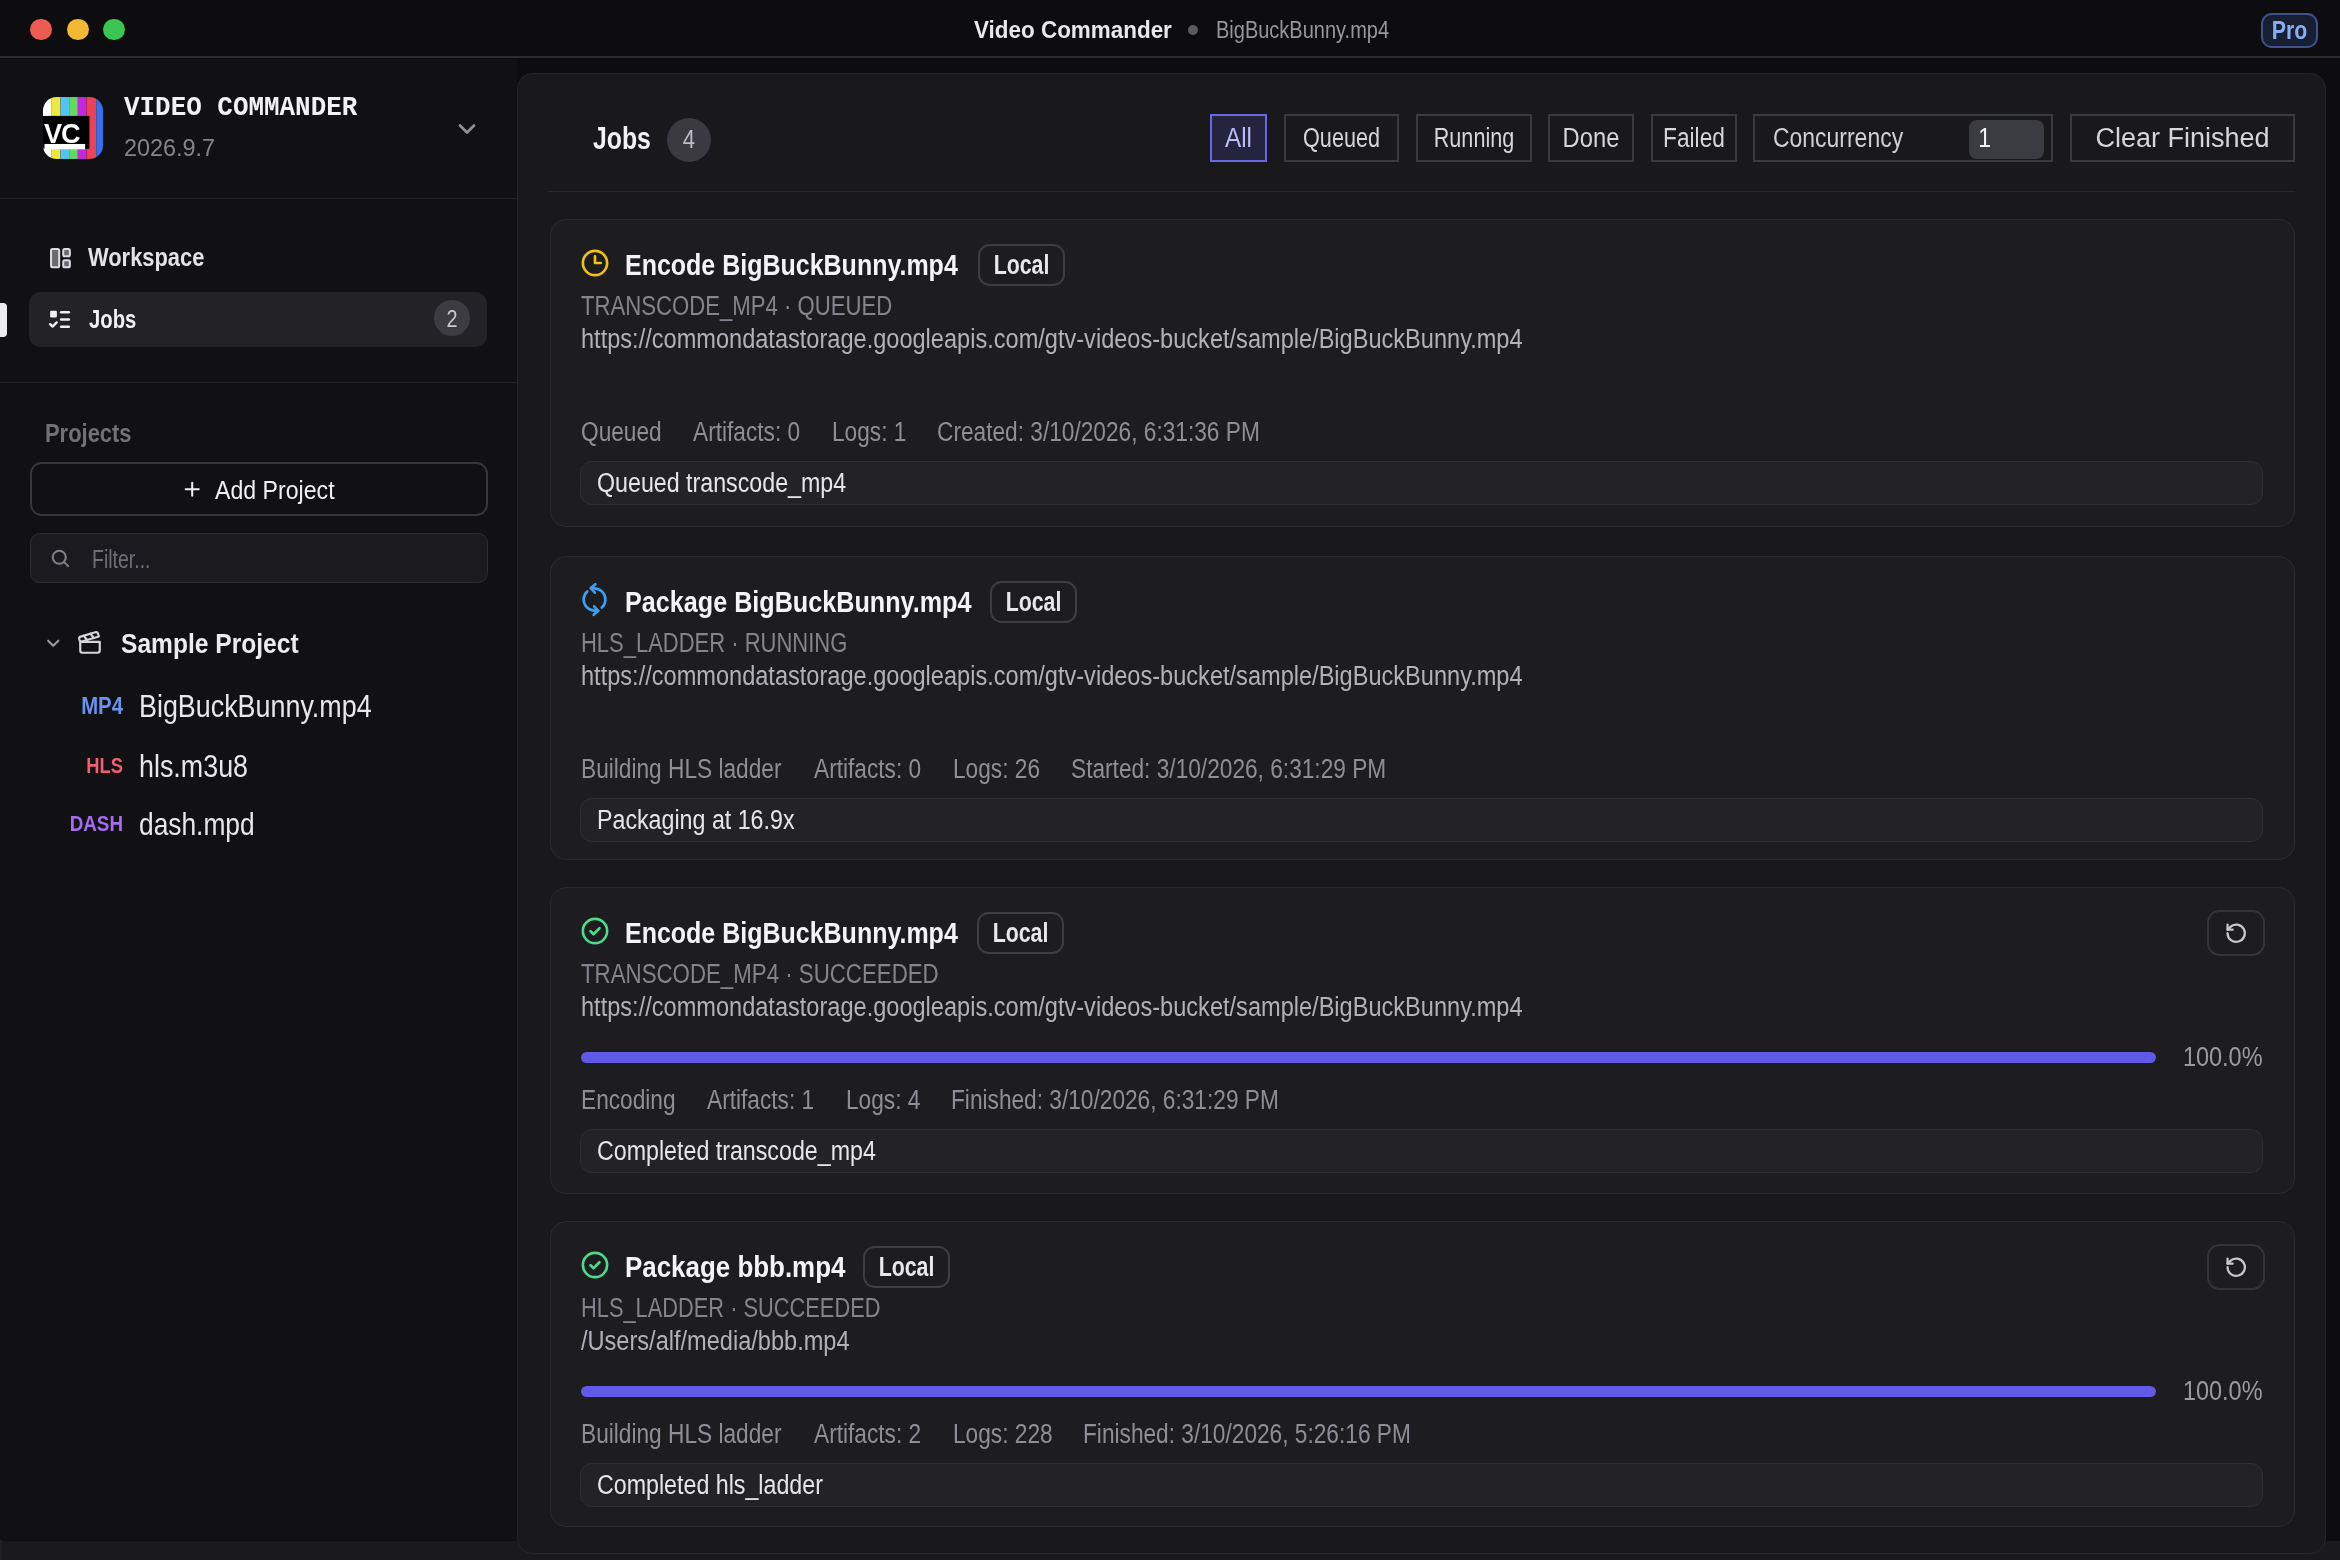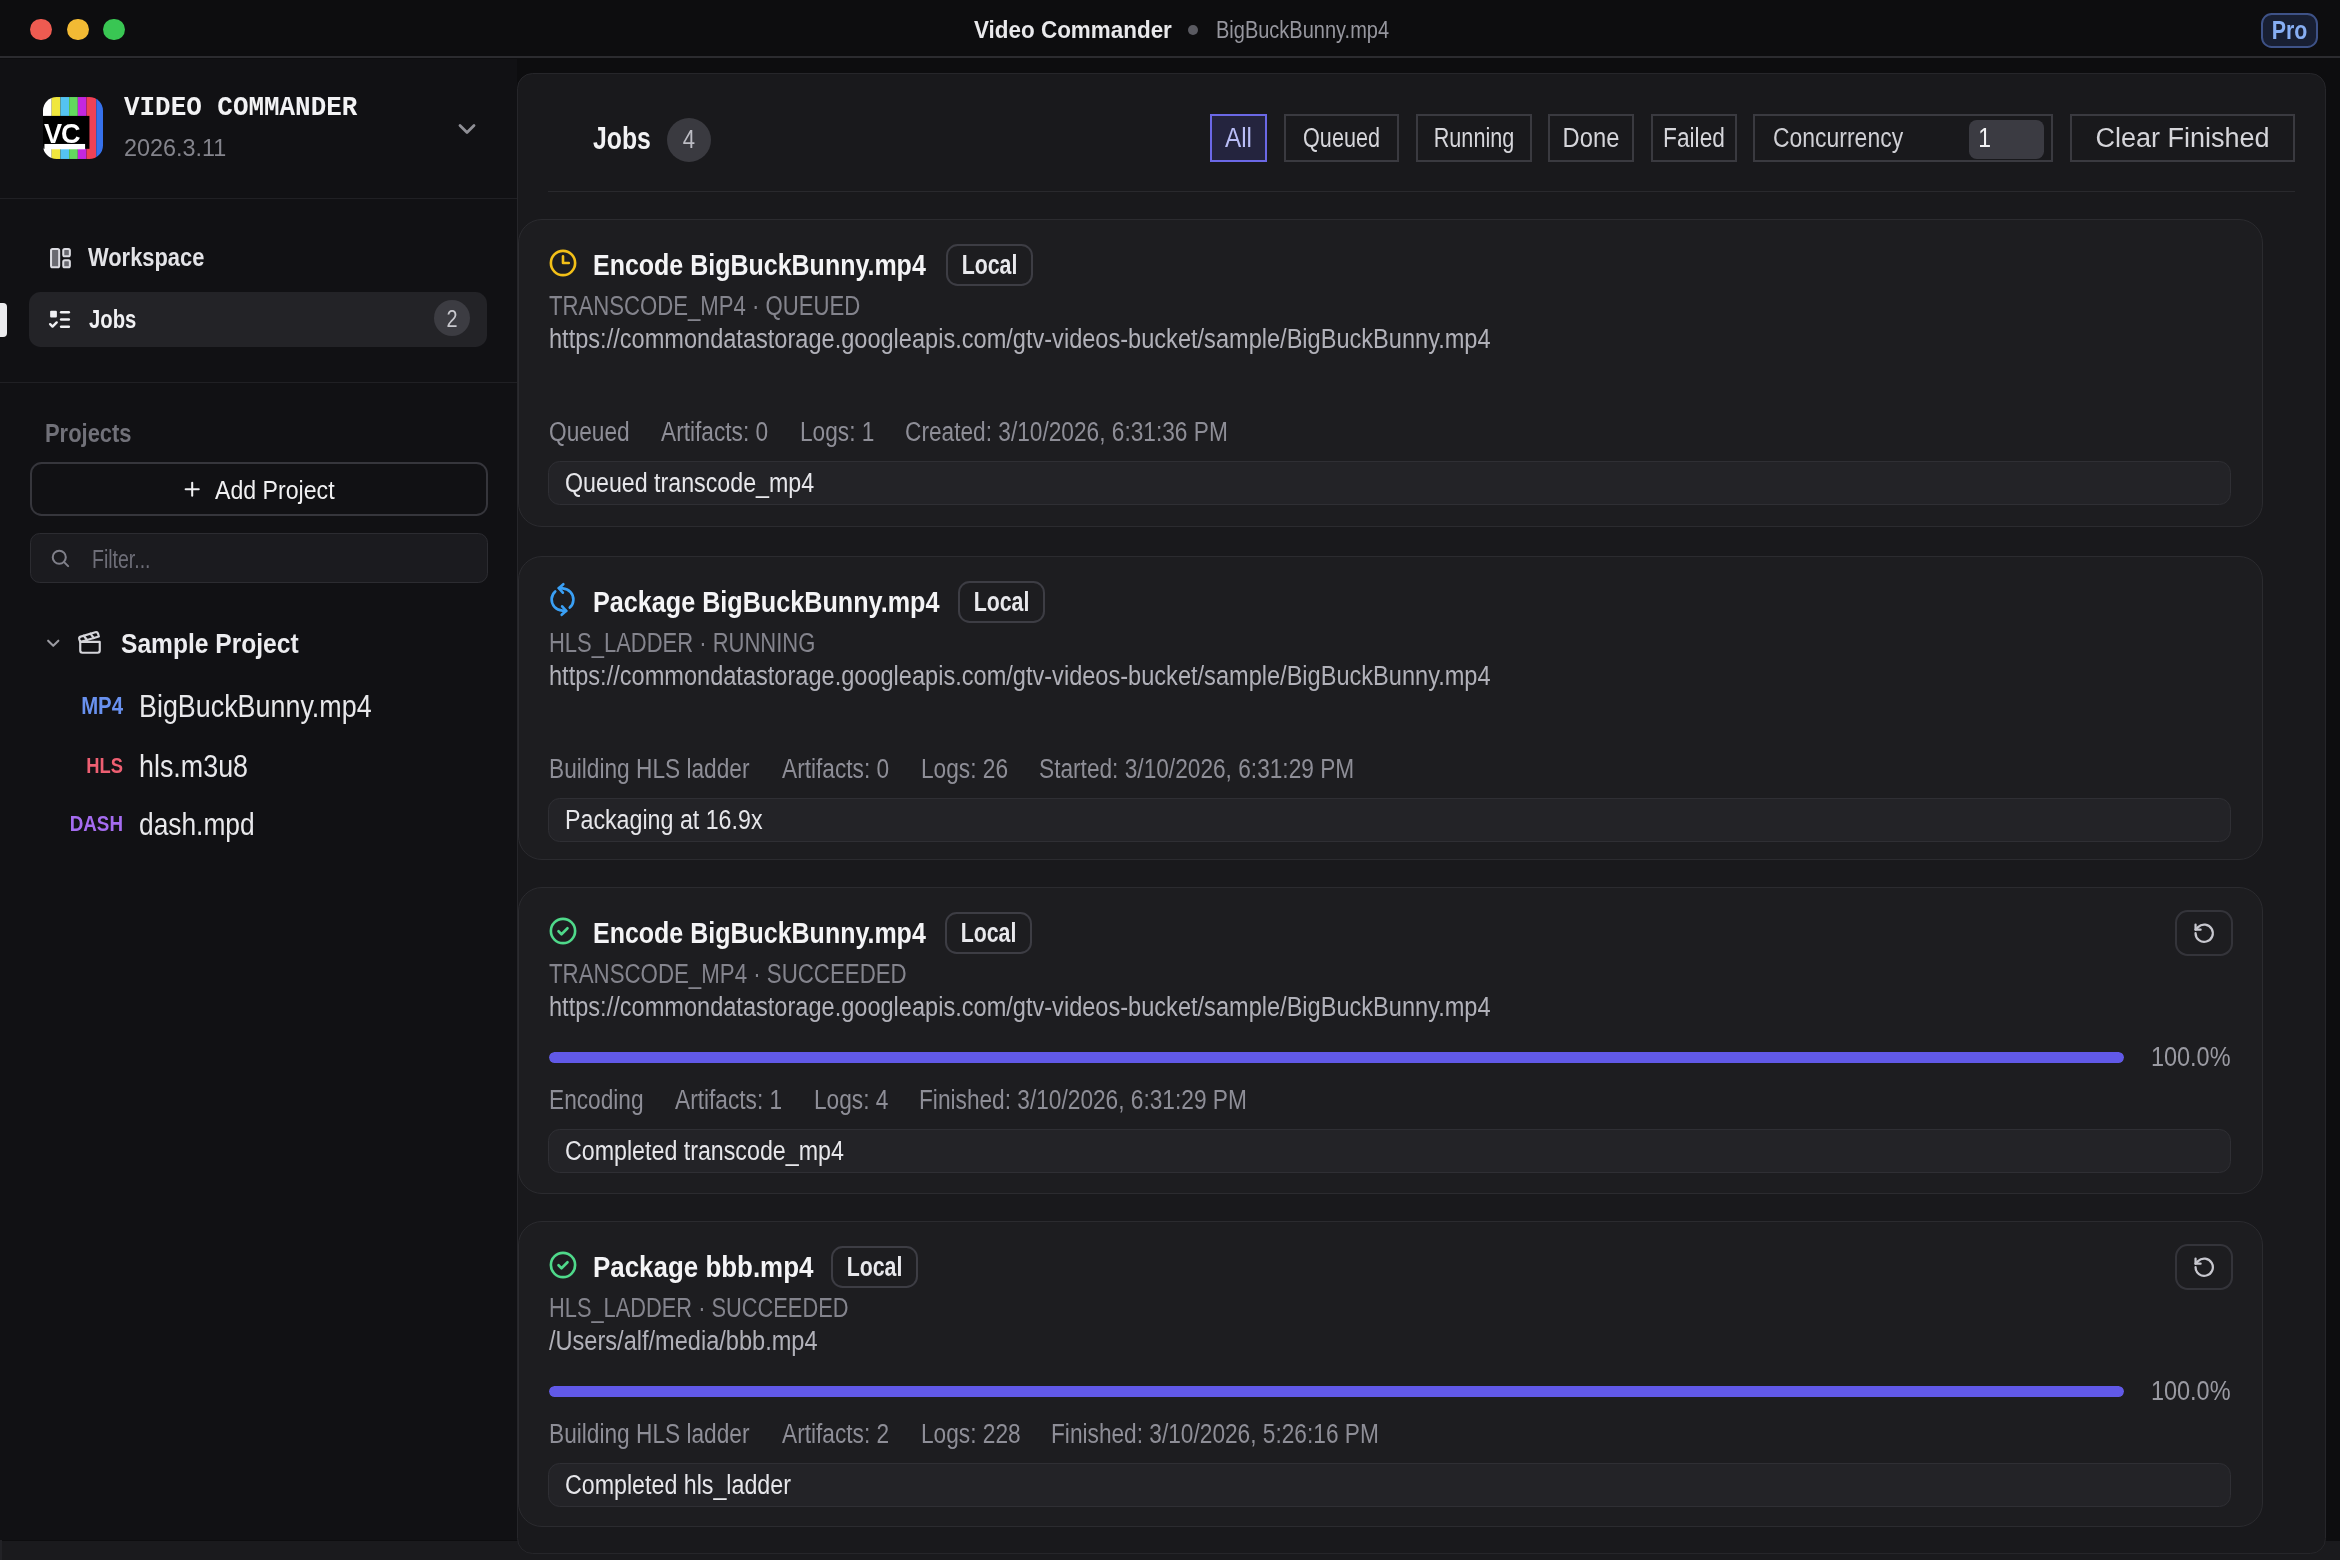--- a/index.html
+++ b/index.html
@@ -29,21 +29,21 @@
   .panel { position:absolute; left:517px; top:73px; width:1809px; height:1481px; background:#19191c; border:1px solid #26262a; border-radius:15.6px; }
   .mh-badge { position:absolute; left:667px; top:118px; width:44px; height:44px; border-radius:50%; background:#3a3a40; }
   .mh-sep { position:absolute; left:548px; top:191px; width:1747px; height:1px; background:#29292d; }
   .chips { position:absolute; top:114px; left:517px; width:1778px; height:48px; display:flex; justify-content:flex-end; gap:16.6px; }
   .chip { height:48px; border:2px solid #3a3a40; border-radius:0; position:relative; }
   .chip.sel { border-color:#6b68e6; background:rgba(99,102,241,0.16); }
   .cliptext { position:absolute; left:0; right:0; top:0; bottom:0; display:flex; align-items:center; justify-content:center; font-size:27px; color:#d5d5da; }
   .concbox { position:absolute; right:7.8px; top:4.4px; width:75px; height:39px; background:#3b3b42; border-radius:7.8px; }
 
   
-  .card { position:absolute; left:518px; width:1745px; height:308px; background:#1d1d20; border:1px solid #2b2b2f; border-radius:24px; }
+  .card { position:absolute; left:550px; width:1745px; height:308px; background:#1d1d20; border:1px solid #2b2b2f; border-radius:16px; }
   .cbadge { position:absolute; top:24.4px; width:87px; height:42px; border:2px solid #3d3d44; border-radius:11.7px; }
   .cicon { position:absolute; left:29px; top:28px; }
   .cprog { position:absolute; left:30px; right:31px; top:154px; display:flex; align-items:center; gap:15.6px; }
   .ptrack { flex:1; height:10.7px; border-radius:5.4px; background:#34343b; overflow:hidden; }
   .pfill { height:10.7px; border-radius:5.4px; background:#6159e8; }
   .plabel { font-size:27px; color:#9a9aa2; transform:scaleX(0.87); transform-origin:100% 50%; }
   .clog { position:absolute; left:29px; right:31px; top:241px; height:44px; background:#232327; border:1px solid #2f2f34; border-radius:11.7px; }
   .retry { position:absolute; left:1656px; top:22.4px; width:58px; height:46px; border:2px solid #34343a; border-radius:12.7px; display:flex; align-items:center; justify-content:center; }
 
   .t-title { font-size:30px; font-weight:bold; color:#f4f4f6; }
@@ -85,21 +85,21 @@
     <rect x="27" y="0" width="9" height="64" fill="#63d95e"></rect>
     <rect x="36" y="0" width="9" height="64" fill="#c427e0"></rect>
     <rect x="45" y="0" width="10" height="64" fill="#ef4156"></rect>
     <rect x="55" y="0" width="7" height="64" fill="#3671eb"></rect>
     <rect x="0" y="19.5" width="48" height="34" fill="#000"></rect>
     <text x="1" y="47" font-family="Liberation Sans, sans-serif" font-weight="bold" font-size="28" fill="#fff" letter-spacing="-1">VC</text>
     <rect x="1.5" y="48.5" width="42" height="5.5" fill="#fff"></rect>
   </g>
 </svg>
 <span class="tx" style="left:124px; top:108px; transform:translateY(-50%) scaleX(0.96); font-family:'Liberation Mono',monospace; font-weight:bold; font-size:27px; color:#f2f2f4;">VIDEO COMMANDER</span>
-<span class="tx" style="left:124px; top:148px; transform:translateY(-50%); font-size:23.4px; color:#84848c;">2026.3.11</span>
+<span class="tx" style="left:124px; top:148px; transform:translateY(-50%); font-size:23.4px; color:#84848c;">2026.9.7</span>
 <svg style="position:absolute; left:453px; top:115px;" width="28" height="28" viewBox="0 0 24 24" fill="none" stroke="#8f8f96" stroke-width="2.4" stroke-linecap="round" stroke-linejoin="round">
     <path d="m6 9 6 6 6-6"></path>
   </svg>
 
 <svg style="position:absolute; left:48px; top:246px;" width="24.4" height="24.4" viewBox="0 0 24 24" fill="rgba(195,195,205,0.5)" stroke="#dcdce2" stroke-width="2" stroke-linejoin="round">
     <rect x="3" y="3" width="8" height="18" rx="1.5"></rect>
     <rect x="15" y="3" width="6.5" height="7" rx="1.5"></rect>
     <rect x="15" y="14" width="6.5" height="7" rx="1.5"></rect>
   </svg>
 <span class="tx" style="left:88px; top:257px; transform:translateY(-50%) scaleX(0.875); font-size:25px; font-weight:600; color:#e3e3e7;">Workspace</span>

